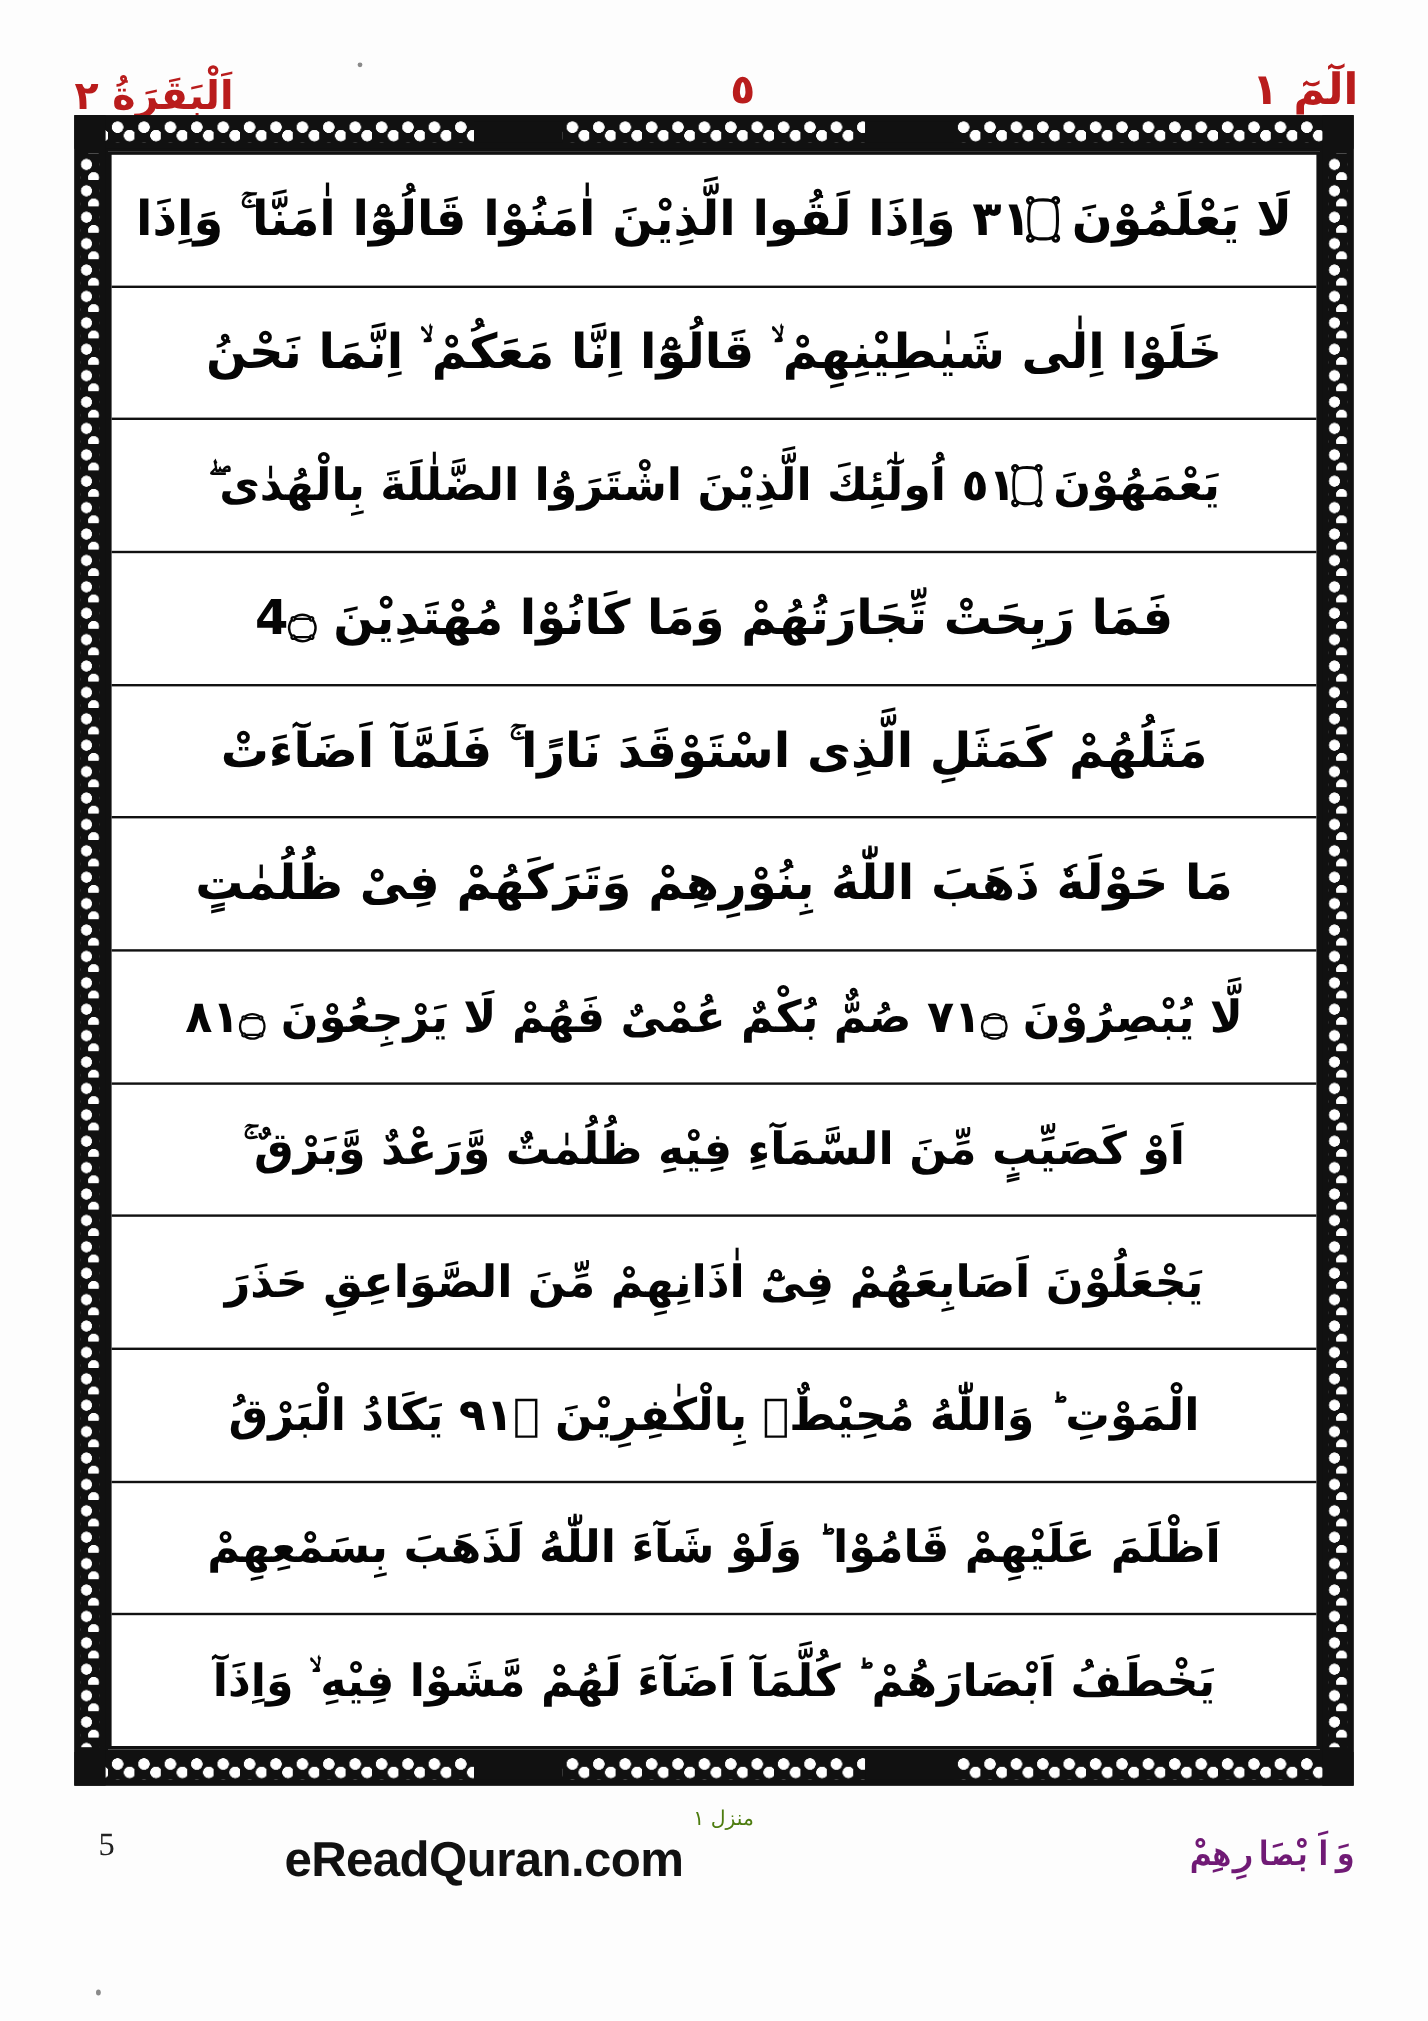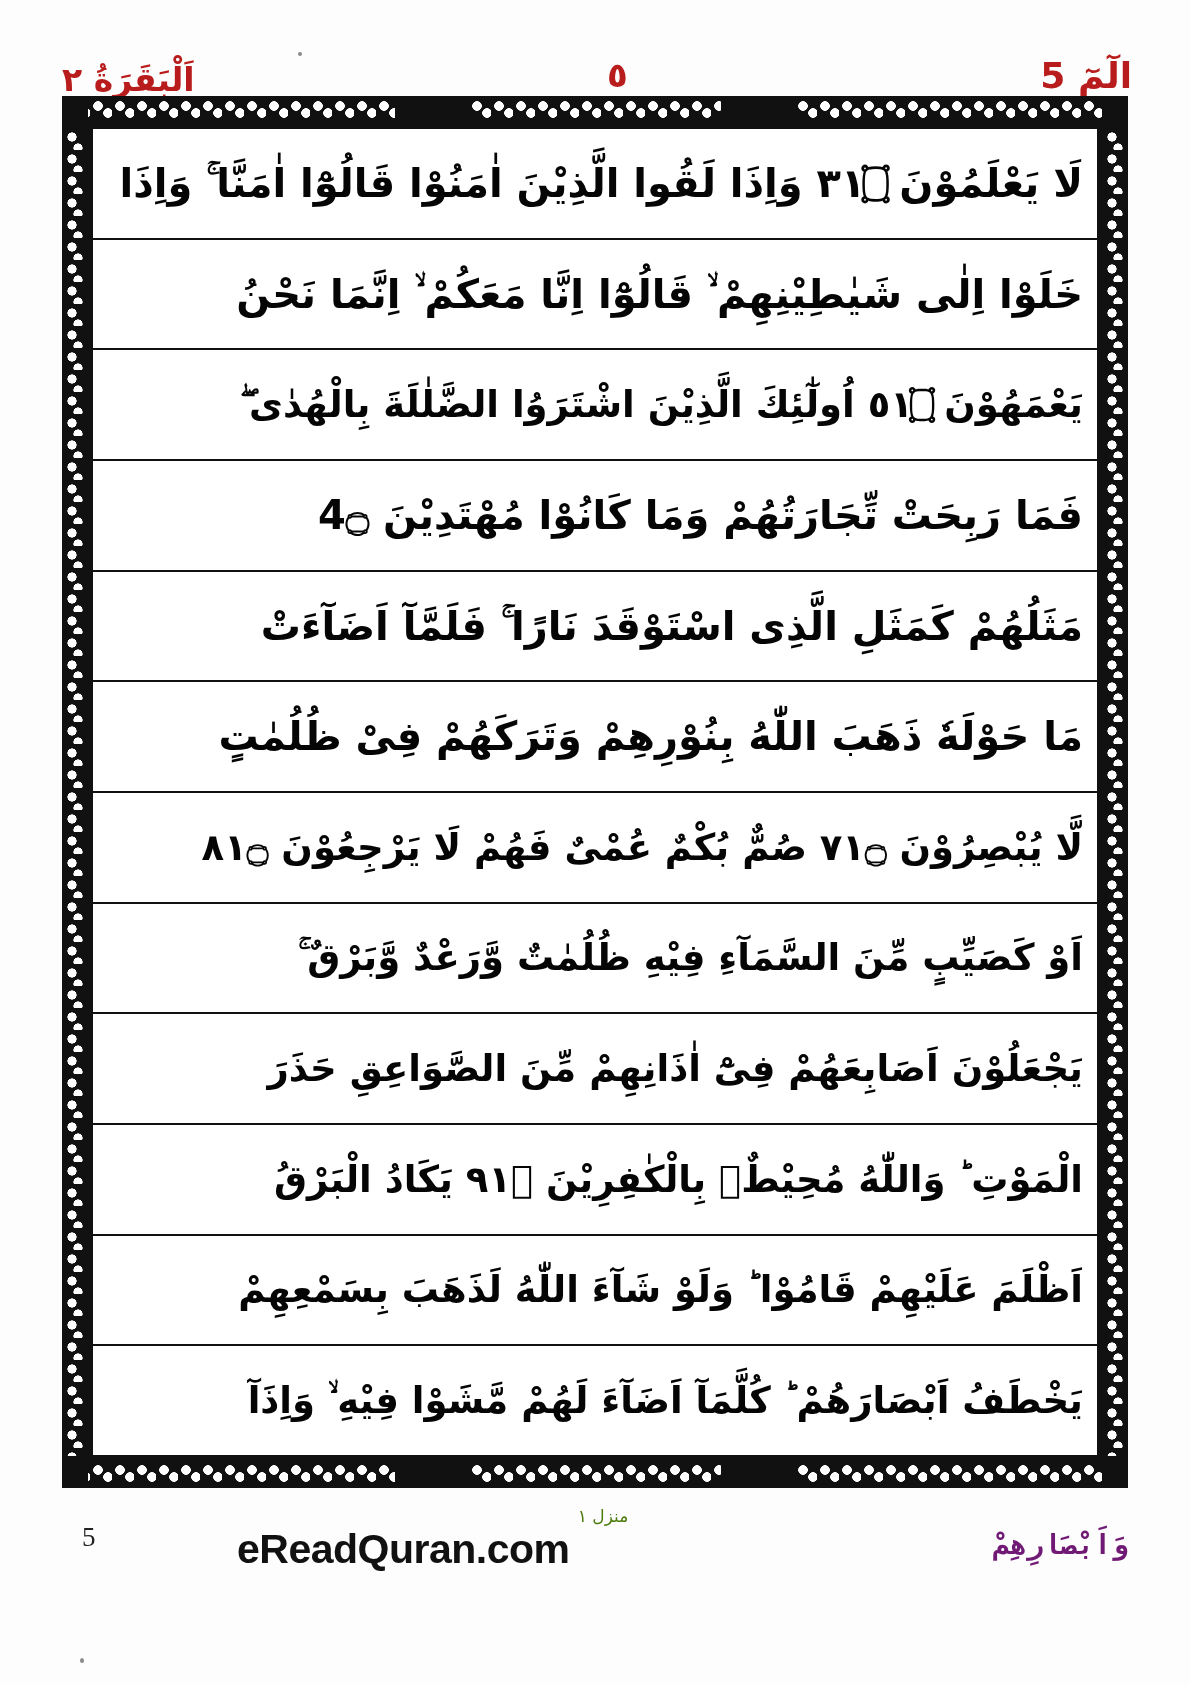--- a/index.html
+++ b/index.html
@@ -142,20 +142,21 @@
     position: relative;
     padding: 0 14px;
     box-sizing: border-box;
   }
   .ayah-line:last-child { border-bottom: none; }
 
   .ayah-text {
     font-family: "DejaVu Sans", "Liberation Sans", sans-serif;
     direction: rtl;
     unicode-bidi: bidi-override;
+    text-align: center;
     white-space: nowrap;
     font-size: 40px;
     line-height: 1.02;
     font-weight: 700;
     color: #050505;
     width: 100%;
     letter-spacing: -0.5px;
     transform: scaleX(1.0);
   }
   .ayah-text.tight { font-size: 37px; letter-spacing: -1px; }
@@ -217,21 +218,21 @@
     background: #8a8a8a;
     border-radius: 50%;
   }
 </style>
 </head>
 <body>
 
 <div class="page">
 
   <div class="page-header">
-    <div class="hdr-item hdr-juz">الٓمٓ 5</div>
+    <div class="hdr-item hdr-juz">الٓمٓ ١</div>
     <div class="hdr-item hdr-page">٥</div>
     <div class="hdr-item hdr-surah">اَلْبَقَرَةُ ٢</div>
   </div>
 
   <div class="frame-outer">
 
     <div class="band top">
       <div class="band-inner">
         <div class="band-seg s1"></div>
         <div class="band-gap"></div>

